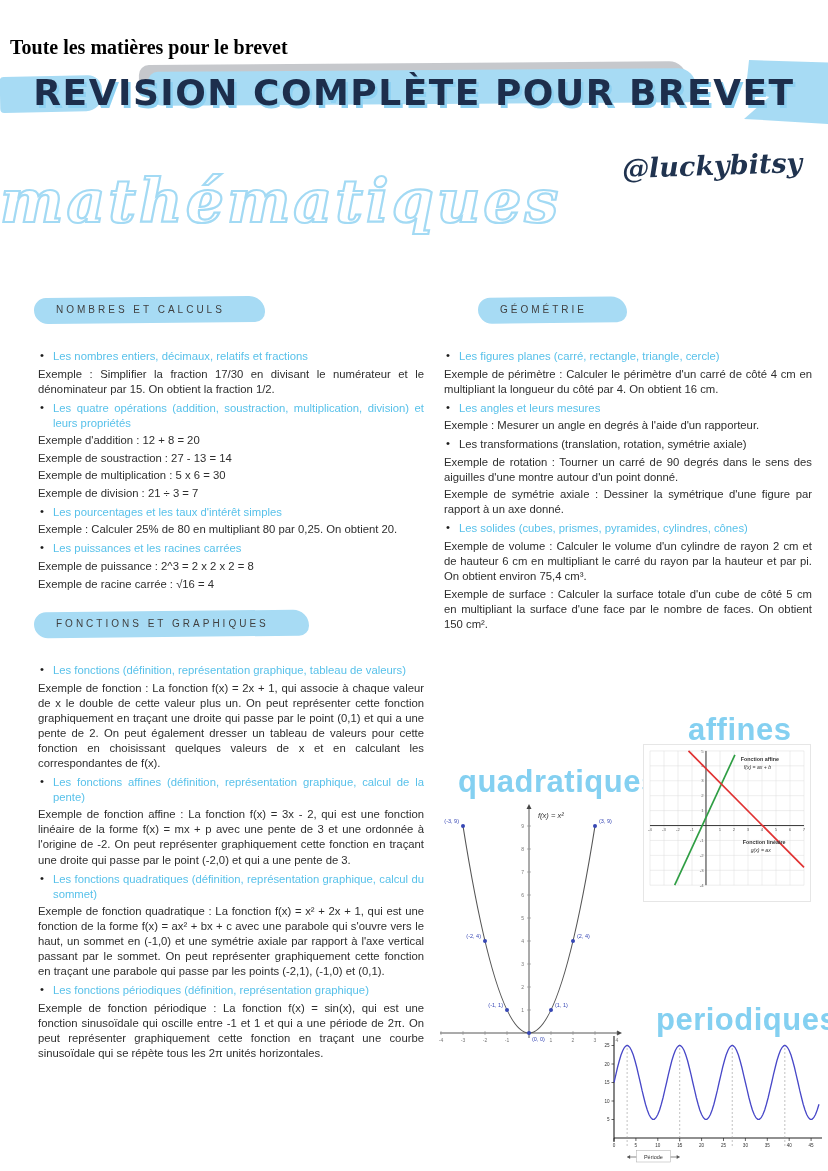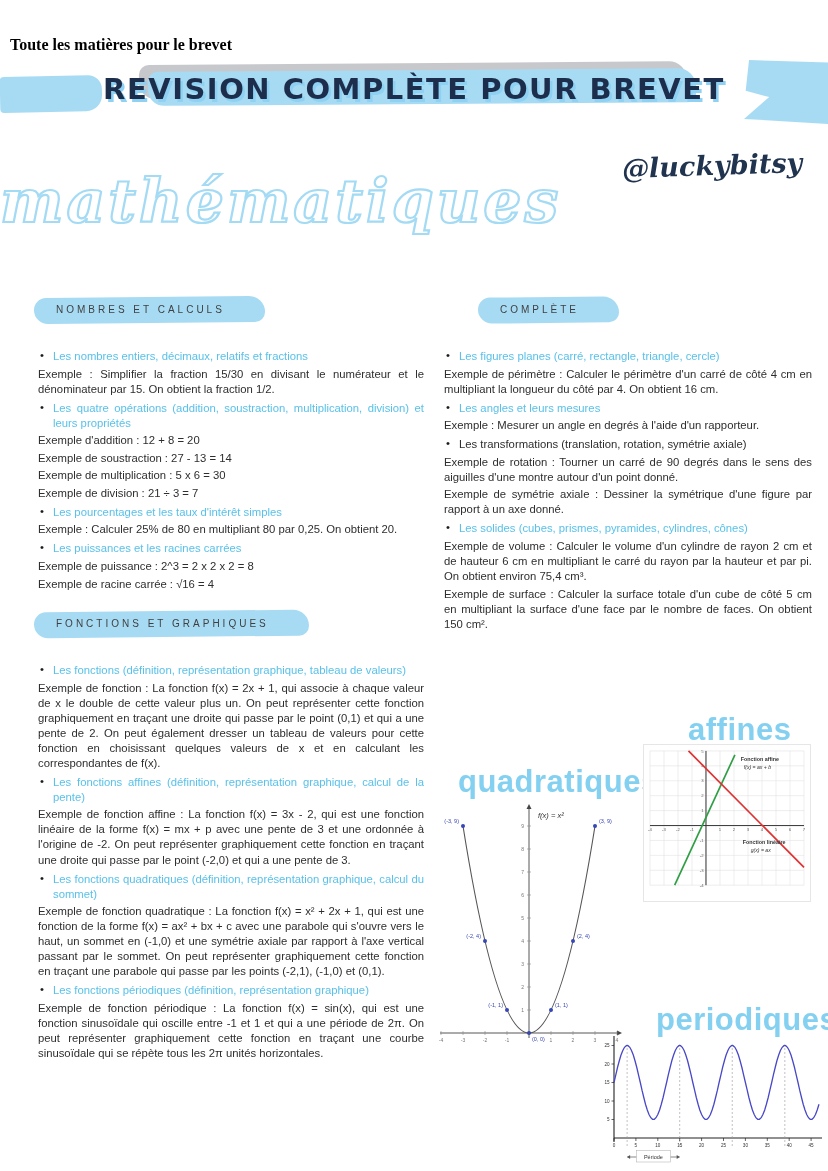--- a/index.html
+++ b/index.html
@@ -1,27 +1,27 @@
 <!DOCTYPE html>
 <html><head>
 <meta charset="utf-8">
 <style>
   *{box-sizing:border-box;margin:0;padding:0}
   html,body{background:#fff}
   .page{position:relative;width:828px;height:1171px;background:#ffffff;overflow:hidden;
         font-family:"Liberation Sans",sans-serif;color:#333}
 
   .top-note{position:absolute;top:36px;left:10px;font-family:"Liberation Serif",serif;
-            font-weight:700;font-size:16px;color:#000}
+            font-weight:700;font-size:20px;color:#000}
 
   .title-band{position:absolute;left:148px;top:70px;width:548px;height:34px;background:#a7dbf4;
               border-radius:10px 18px 8px 16px;transform:rotate(-0.4deg);
               box-shadow:-9px -7px 0 rgba(128,134,142,.45)}
   .main-title{position:absolute;left:0;right:0;top:72px;text-align:center;margin:0;
-              font-family:"DejaVu Sans",sans-serif;font-weight:800;font-size:29px;
+              font-family:"DejaVu Sans",sans-serif;font-weight:800;font-size:36px;
               letter-spacing:1.5px;color:#1d2e4c;text-shadow:2.5px 2.5px 0 #8ed1f2}
   .brush-left{position:absolute;left:0;top:76px;width:102px;height:36px;background:#a7dbf4;
               border-radius:4px 14px 16px 4px;transform:rotate(-1.2deg)}
   .brush-right{position:absolute;left:744px;top:60px;width:84px;height:64px;background:#a7dbf4;
                clip-path:polygon(6% 0,100% 4%,100% 100%,0 92%,30% 58%,2% 48%);
                filter:drop-shadow(-8px 8px 0 rgba(128,134,142,.4))}
   .handle{position:absolute;right:26px;top:150px;font:italic 700 27px "DejaVu Serif",serif;
           color:#20334f;transform:rotate(-2deg)}
   .subject{position:absolute;left:0;right:0;top:166px;
            font:italic 700 60px "DejaVu Serif",serif;letter-spacing:3px;
@@ -69,21 +69,21 @@
   <div class="handle">@luckybitsy</div>
   <div class="subject">mathématiques</div>
 
   <div class="col col-left">
     <div class="sec-header">
       <span class="hl"></span>
       <span class="txt">NOMBRES ET CALCULS</span>
     </div>
     <div class="items">
         <div class="item topic"><span class="dot">•</span><span>Les nombres entiers, décimaux, relatifs et fractions</span></div>
-        <div class="item text">Exemple : Simplifier la fraction 15/30 en divisant le numérateur et le dénominateur par 15. On obtient la fraction 1/2.</div>
+        <div class="item text">Exemple : Simplifier la fraction 17/30 en divisant le numérateur et le dénominateur par 15. On obtient la fraction 1/2.</div>
         <div class="item topic"><span class="dot">•</span><span>Les quatre opérations (addition, soustraction, multiplication, division) et leurs propriétés</span></div>
         <div class="item text">Exemple d'addition : 12 + 8 = 20</div>
         <div class="item text">Exemple de soustraction : 27 - 13 = 14</div>
         <div class="item text">Exemple de multiplication : 5 x 6 = 30</div>
         <div class="item text">Exemple de division : 21 ÷ 3 = 7</div>
         <div class="item topic"><span class="dot">•</span><span>Les pourcentages et les taux d'intérêt simples</span></div>
         <div class="item text">Exemple : Calculer 25% de 80 en multipliant 80 par 0,25. On obtient 20.</div>
         <div class="item topic"><span class="dot">•</span><span>Les puissances et les racines carrées</span></div>
         <div class="item text">Exemple de puissance : 2^3 = 2 x 2 x 2 = 8</div>
         <div class="item text">Exemple de racine carrée : √16 = 4</div>
@@ -101,21 +101,21 @@
         <div class="item topic"><span class="dot">•</span><span>Les fonctions quadratiques (définition, représentation graphique, calcul du sommet)</span></div>
         <div class="item text">Exemple de fonction quadratique : La fonction f(x) = x² + 2x + 1, qui est une fonction de la forme f(x) = ax² + bx + c avec une parabole qui s'ouvre vers le haut, un sommet en (-1,0) et une symétrie axiale par rapport à l'axe vertical passant par le sommet. On peut représenter graphiquement cette fonction en traçant une parabole qui passe par les points (-2,1), (-1,0) et (0,1).</div>
         <div class="item topic"><span class="dot">•</span><span>Les fonctions périodiques (définition, représentation graphique)</span></div>
         <div class="item text">Exemple de fonction périodique : La fonction f(x) = sin(x), qui est une fonction sinusoïdale qui oscille entre -1 et 1 et qui a une période de 2π. On peut représenter graphiquement cette fonction en traçant une courbe sinusoïdale qui se répète tous les 2π unités horizontales.</div>
       </div>
   </div>
 
   <div class="col col-right">
     <div class="sec-header indent">
       <span class="hl"></span>
-      <span class="txt">COMPLÈTE</span>
+      <span class="txt">GÉOMÉTRIE</span>
     </div>
     <div class="items">
         <div class="item topic"><span class="dot">•</span><span>Les figures planes (carré, rectangle, triangle, cercle)</span></div>
         <div class="item text">Exemple de périmètre : Calculer le périmètre d'un carré de côté 4 cm en multipliant la longueur du côté par 4. On obtient 16 cm.</div>
         <div class="item topic"><span class="dot">•</span><span>Les angles et leurs mesures</span></div>
         <div class="item text">Exemple : Mesurer un angle en degrés à l'aide d'un rapporteur.</div>
         <div class="item topic dark"><span class="dot">•</span><span>Les transformations (translation, rotation, symétrie axiale)</span></div>
         <div class="item text">Exemple de rotation : Tourner un carré de 90 degrés dans le sens des aiguilles d'une montre autour d'un point donné.</div>
         <div class="item text">Exemple de symétrie axiale : Dessiner la symétrique d'une figure par rapport à un axe donné.</div>
         <div class="item topic"><span class="dot">•</span><span>Les solides (cubes, prismes, pyramides, cylindres, cônes)</span></div>

